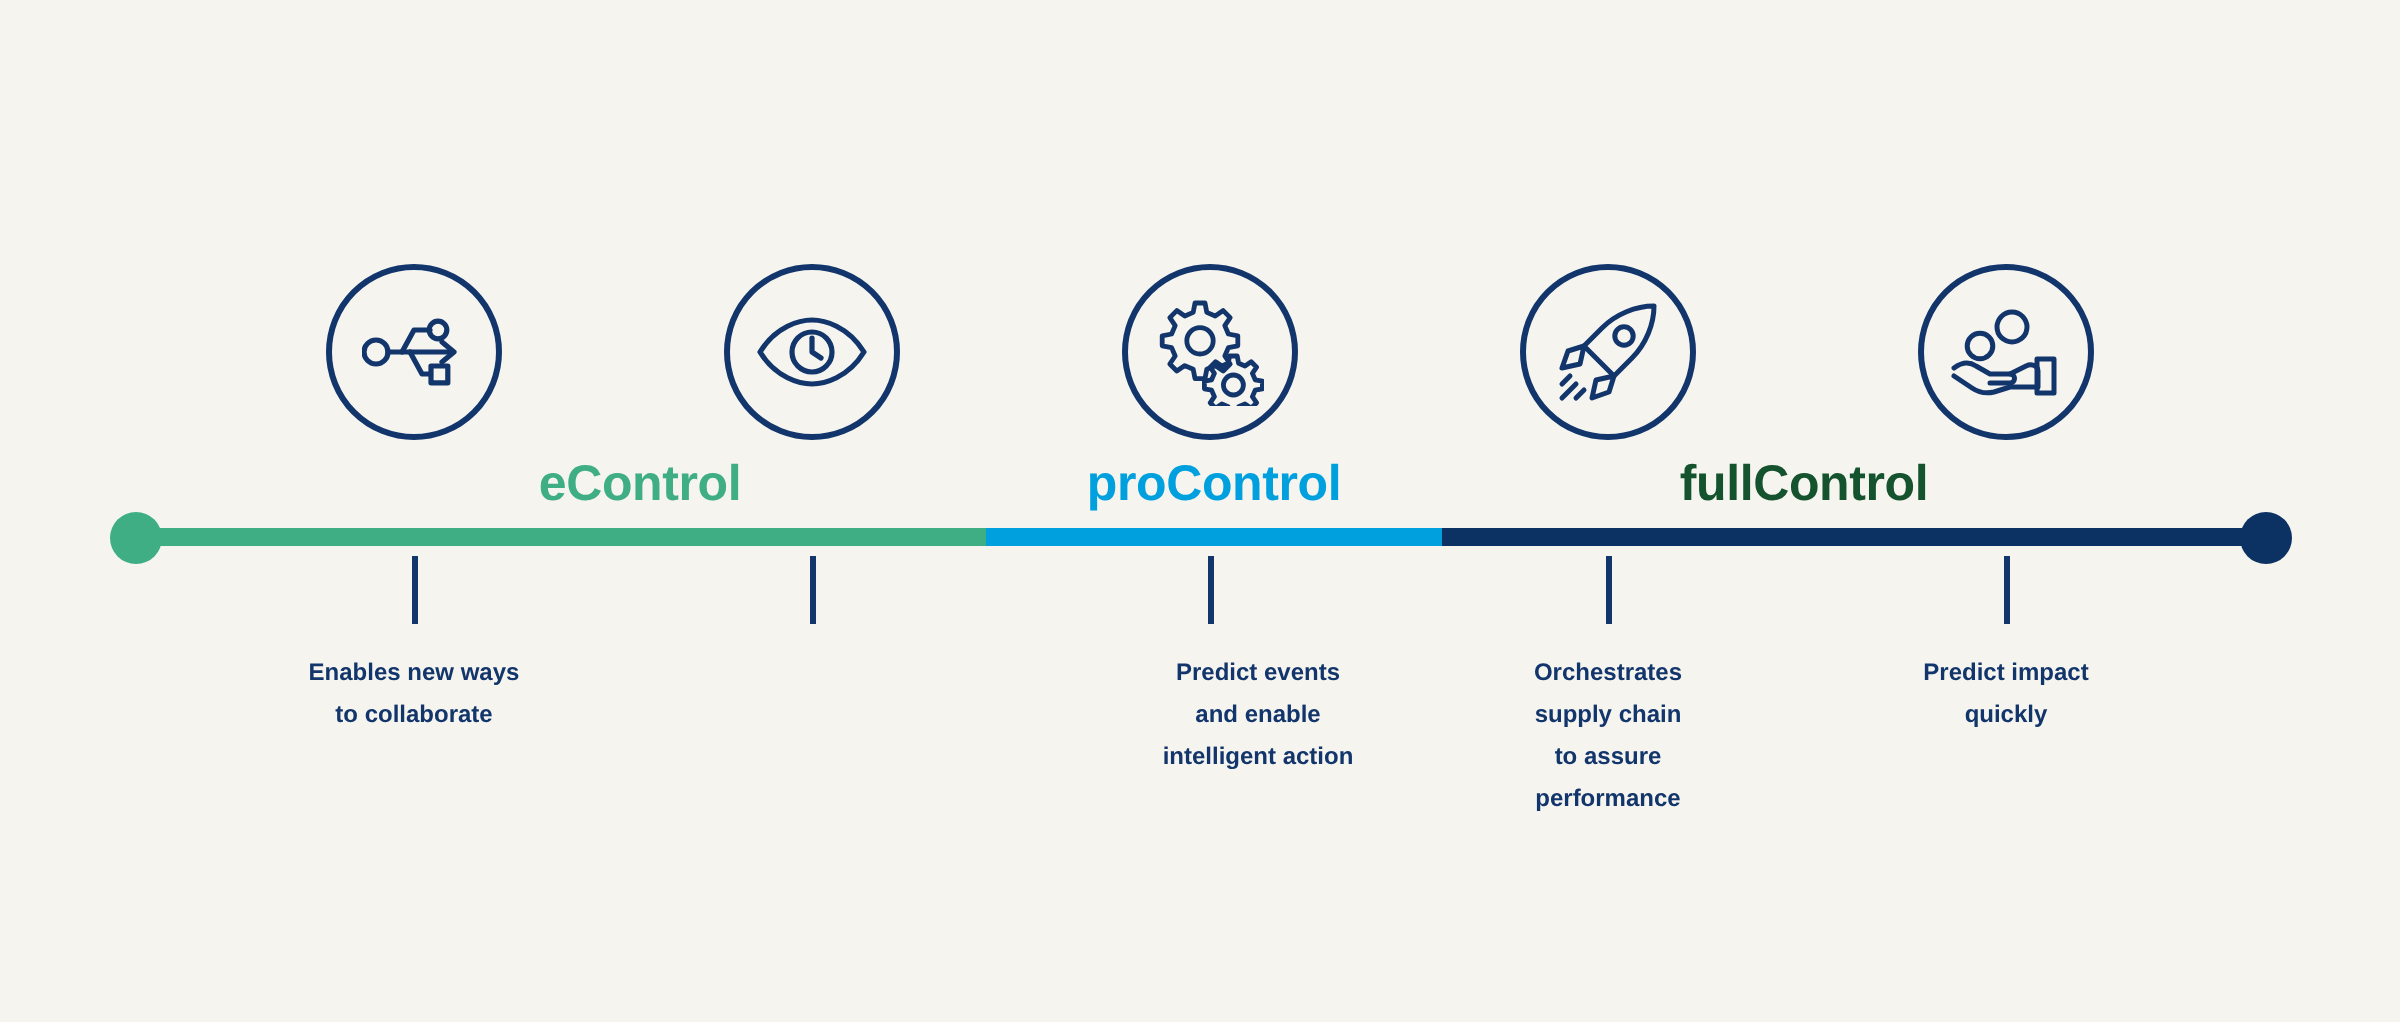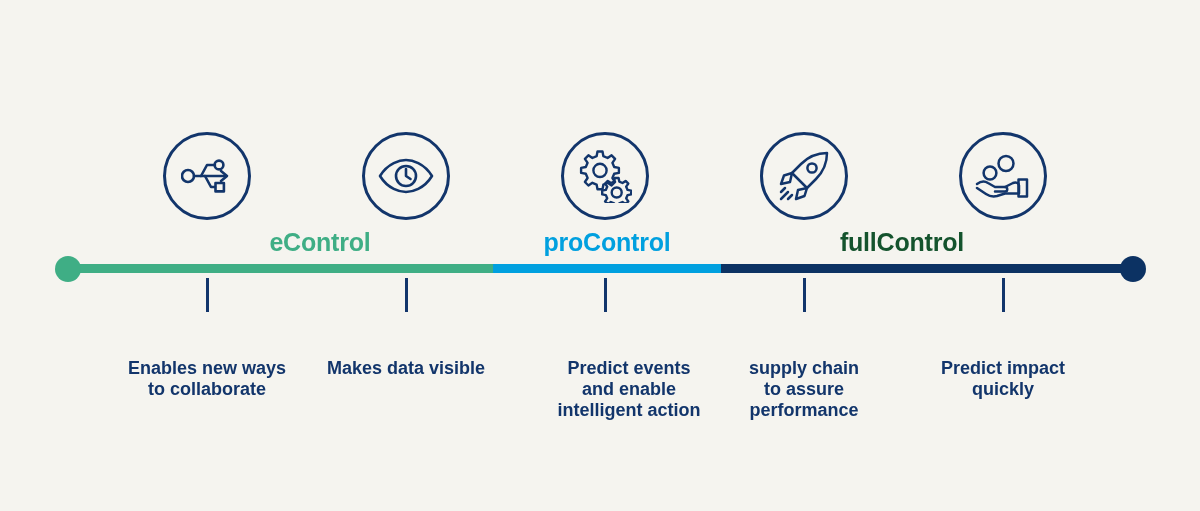--- a/index.html
+++ b/index.html
@@ -74,25 +74,24 @@
     white-space: nowrap;
   }
 
   
   .caption {
     position: absolute;
     top: 326px;
     transform: translateX(-50%);
     width: 200px;
     text-align: center;
-    font-size: 18px;
+    font-size: 12px;
     font-weight: bold;
     line-height: 21px;
     color: #12356b;
-    margin-top: 32px;
   }
 </style>
 </head>
 <body>
 
 <div id="stage">
 
   <div class="rail" style="left: 68px; width: 425px; background: rgb(63, 174, 133);"></div>
   <div class="rail" style="left: 493px; width: 228px; background: rgb(0, 160, 223);"></div>
   <div class="rail" style="left: 721px; width: 412px; background: rgb(12, 50, 99);"></div>
@@ -175,28 +174,28 @@
   <div class="tick" style="left: 406px;"></div>
   <div class="tick" style="left: 605px;"></div>
   <div class="tick" style="left: 804px;"></div>
   <div class="tick" style="left: 1003px;"></div>
 
   <div class="caption" style="left: 207px;">
       <div>Enables new ways</div>
       <div>to collaborate</div>
     </div>
   <div class="caption" style="left: 406px;">
-      <div>Makes data visible</div>
     </div>
   <div class="caption" style="left: 629px;">
       <div>Predict events</div>
       <div>and enable</div>
       <div>intelligent action</div>
     </div>
   <div class="caption" style="left: 804px;">
+      <div>Orchestrates</div>
       <div>supply chain</div>
       <div>to assure</div>
       <div>performance</div>
     </div>
   <div class="caption" style="left: 1003px;">
       <div>Predict impact</div>
       <div>quickly</div>
     </div>
 
 </div>

